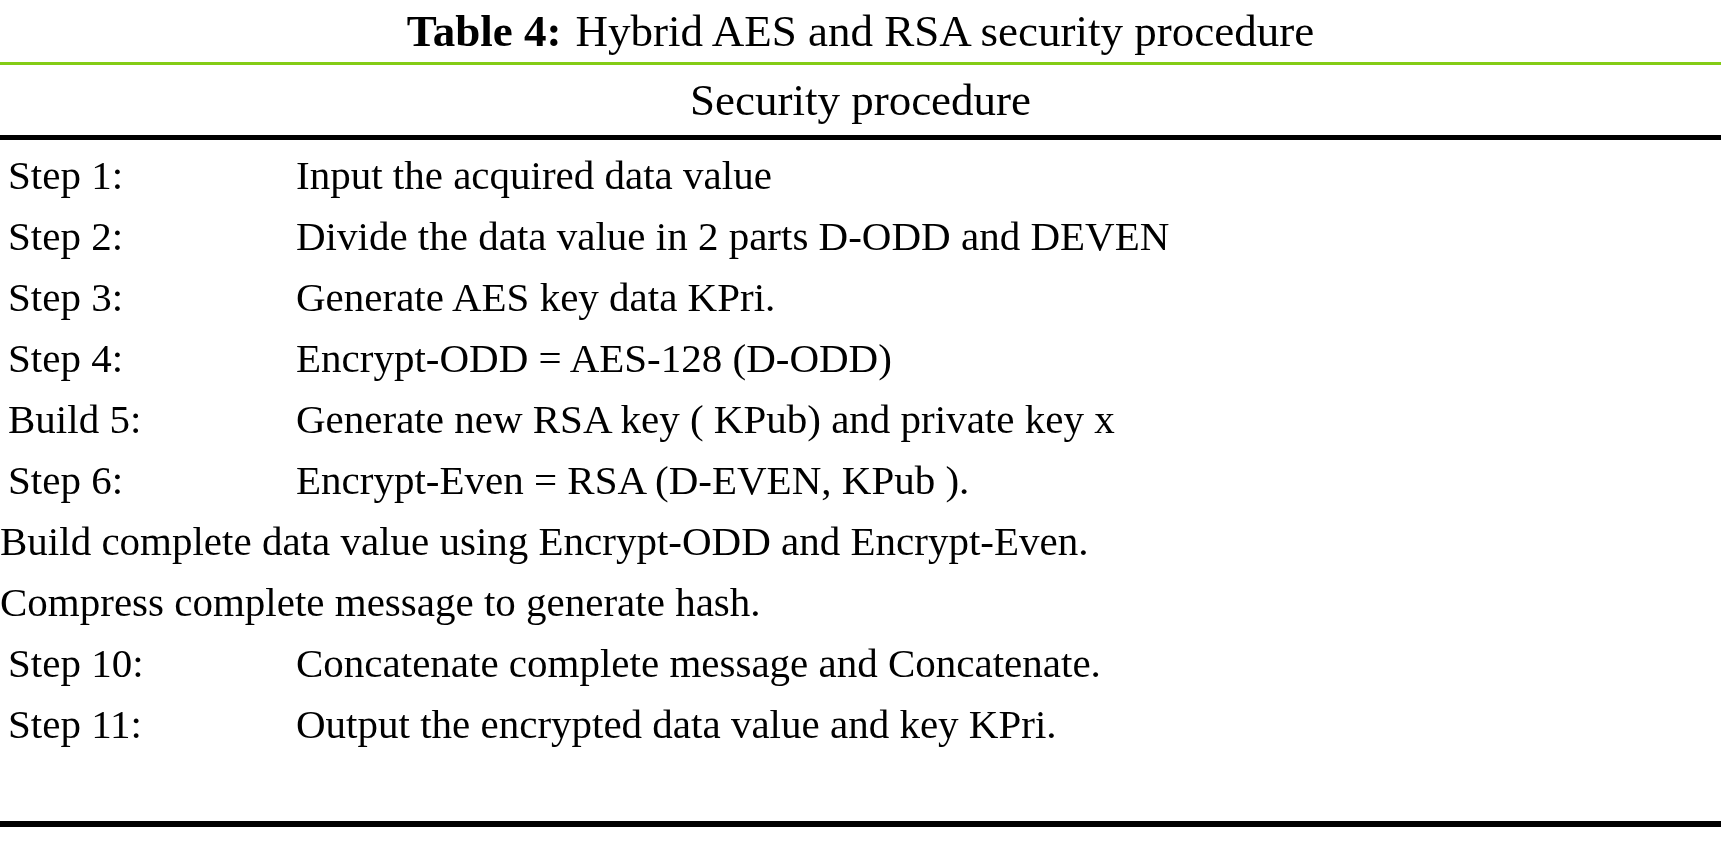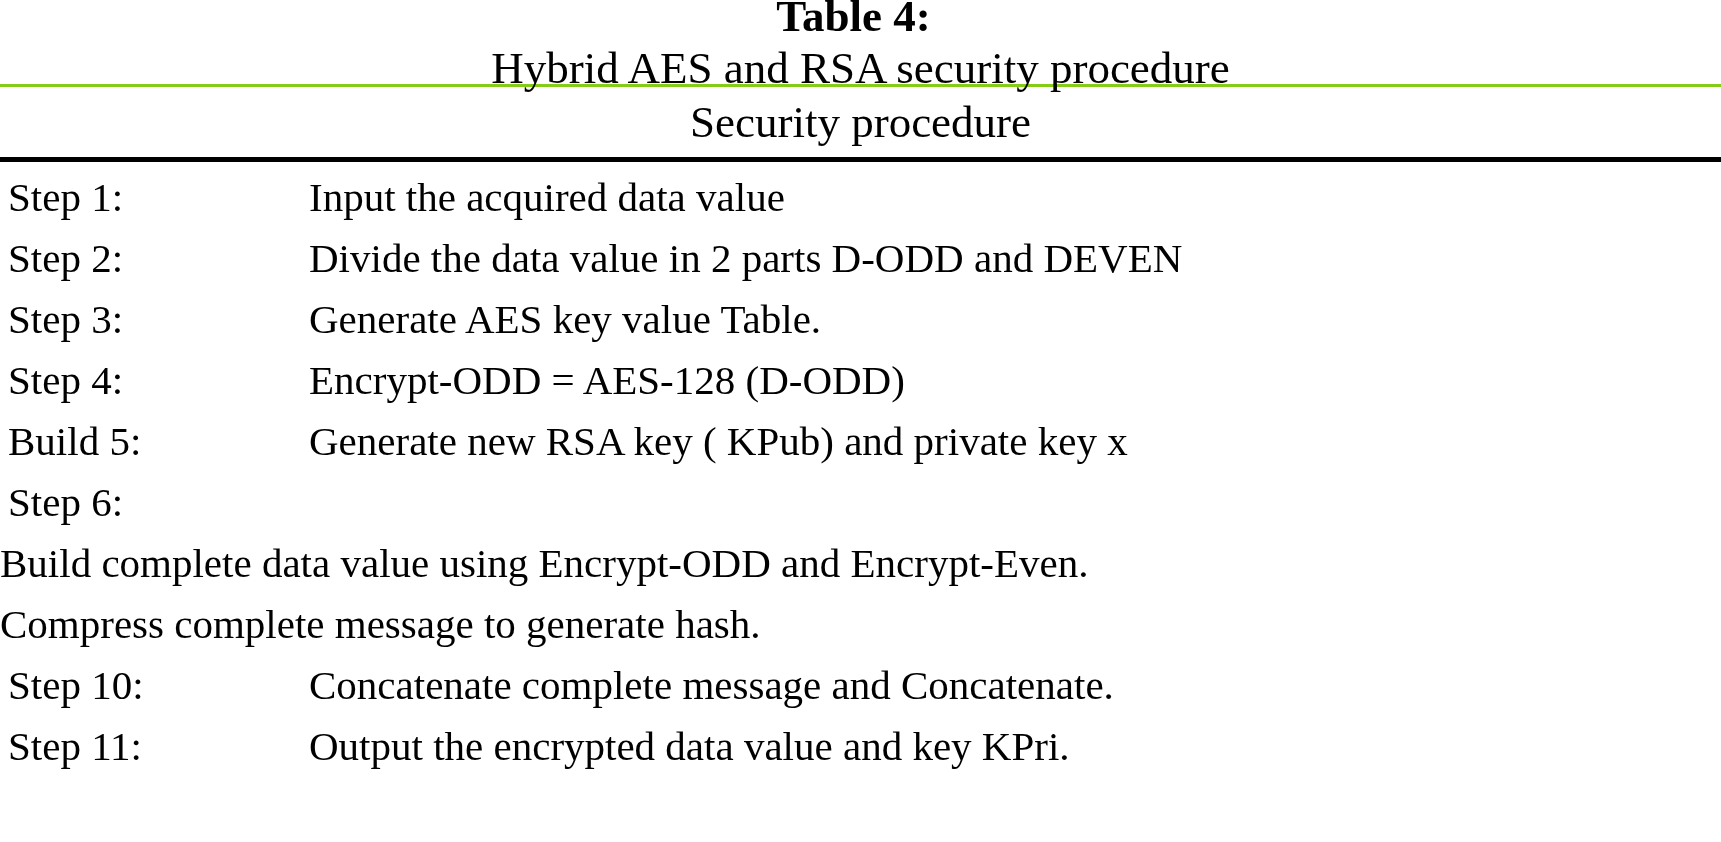--- a/index.html
+++ b/index.html
@@ -10,27 +10,26 @@
   .page {
     position: relative;
     width: 1721px;
     height: 842px;
     background: #ffffff;
     color: #000000;
     font-family: "Liberation Serif", "DejaVu Serif", serif;
     overflow: hidden;
   }
   .caption {
-    height: 84px;
+    height: 62px;
     display: flex;
     align-items: center;
     justify-content: center;
     font-size: 45px;
     white-space: pre;
-    flex-direction: column;
   }
   .caption .caption-label {
     font-weight: bold;
     margin-right: 14px;
   }
   .header-band {
     border-top: 3px solid #84cc16;
     border-bottom: 5px solid #000000;
     height: 70px;
     display: flex;
@@ -43,21 +42,20 @@
     padding-top: 5px;
     height: 676px;
     box-sizing: content-box;
   }
   .step-row {
     display: flex;
     align-items: center;
     height: 61px;
     font-size: 41px;
     line-height: 61px;
-    gap: 13px;
   }
   .step-label {
     width: 296px;
     padding-left: 8px;
     box-sizing: border-box;
     flex: 0 0 auto;
   }
   .step-text {
     flex: 1 1 auto;
     white-space: pre;
@@ -84,35 +82,36 @@
       <span class="step-text">Input the acquired data value</span>
     </div>
 
     <div class="step-row">
       <span class="step-label">Step 2:</span>
       <span class="step-text">Divide the data value in 2 parts D-ODD and DEVEN</span>
     </div>
 
     <div class="step-row">
       <span class="step-label">Step 3:</span>
-      <span class="step-text">Generate AES key value Table.</span>
+      <span class="step-text">Generate AES key data KPri.</span>
     </div>
 
     <div class="step-row">
       <span class="step-label">Step 4:</span>
       <span class="step-text">Encrypt-ODD = AES-128 (D-ODD)</span>
     </div>
 
     <div class="step-row">
       <span class="step-label">Build 5:</span>
       <span class="step-text">Generate new RSA key ( KPub) and private key x</span>
     </div>
 
     <div class="step-row">
       <span class="step-label">Step 6:</span>
+      <span class="step-text">Encrypt-Even = RSA (D-EVEN, KPub ).</span>
     </div>
 
     <div class="step-row">
       <span class="step-text">Build complete data value using Encrypt-ODD and Encrypt-Even.</span>
     </div>
 
 
     <div class="step-row">
       <span class="step-text">Compress complete message to generate hash.</span>
     </div>

